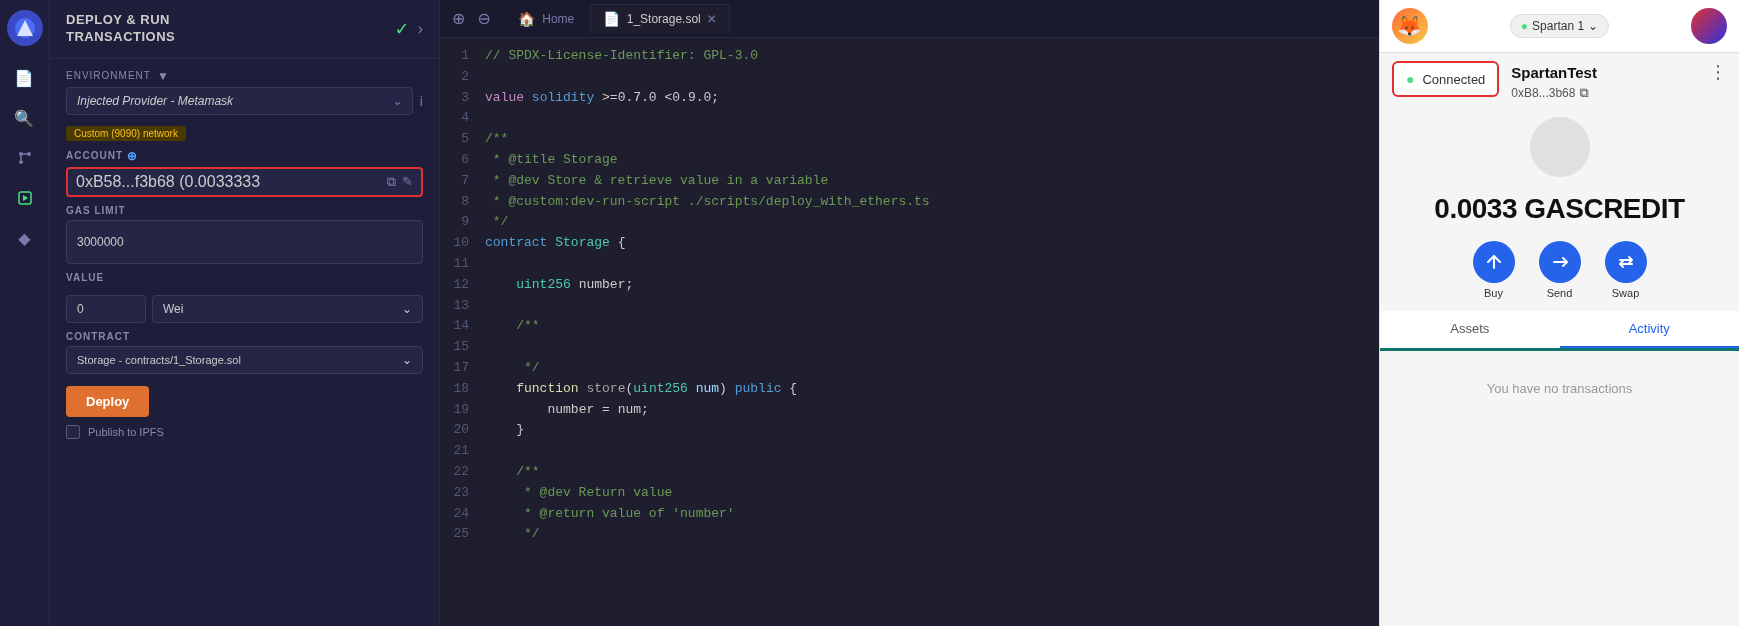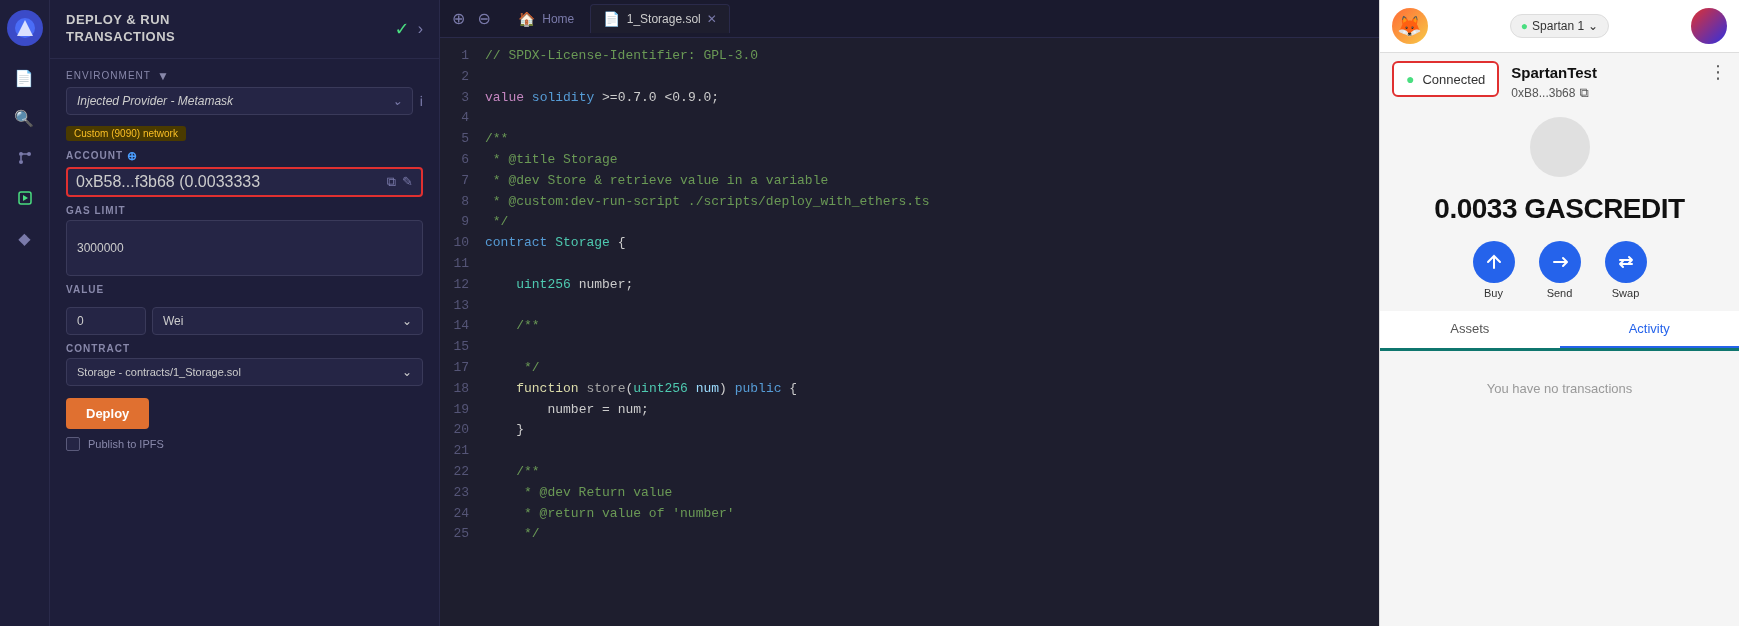--- a/index.html
+++ b/index.html
@@ -160,21 +160,21 @@
       background: none;
       border: none;
     }
 
     .gas-input {
       background: #252545;
       border: 1px solid #3a3a5a;
       border-radius: 4px;
       color: #cccccc;
       font-size: 12px;
-      padding: 20px 10px;
+      padding: 14px 10px;
       width: 100%;
     }
 
     .value-row {
       display: flex;
       gap: 6px;
       padding: 0 16px 8px;
     }
     .value-input {
       background: #252545;

